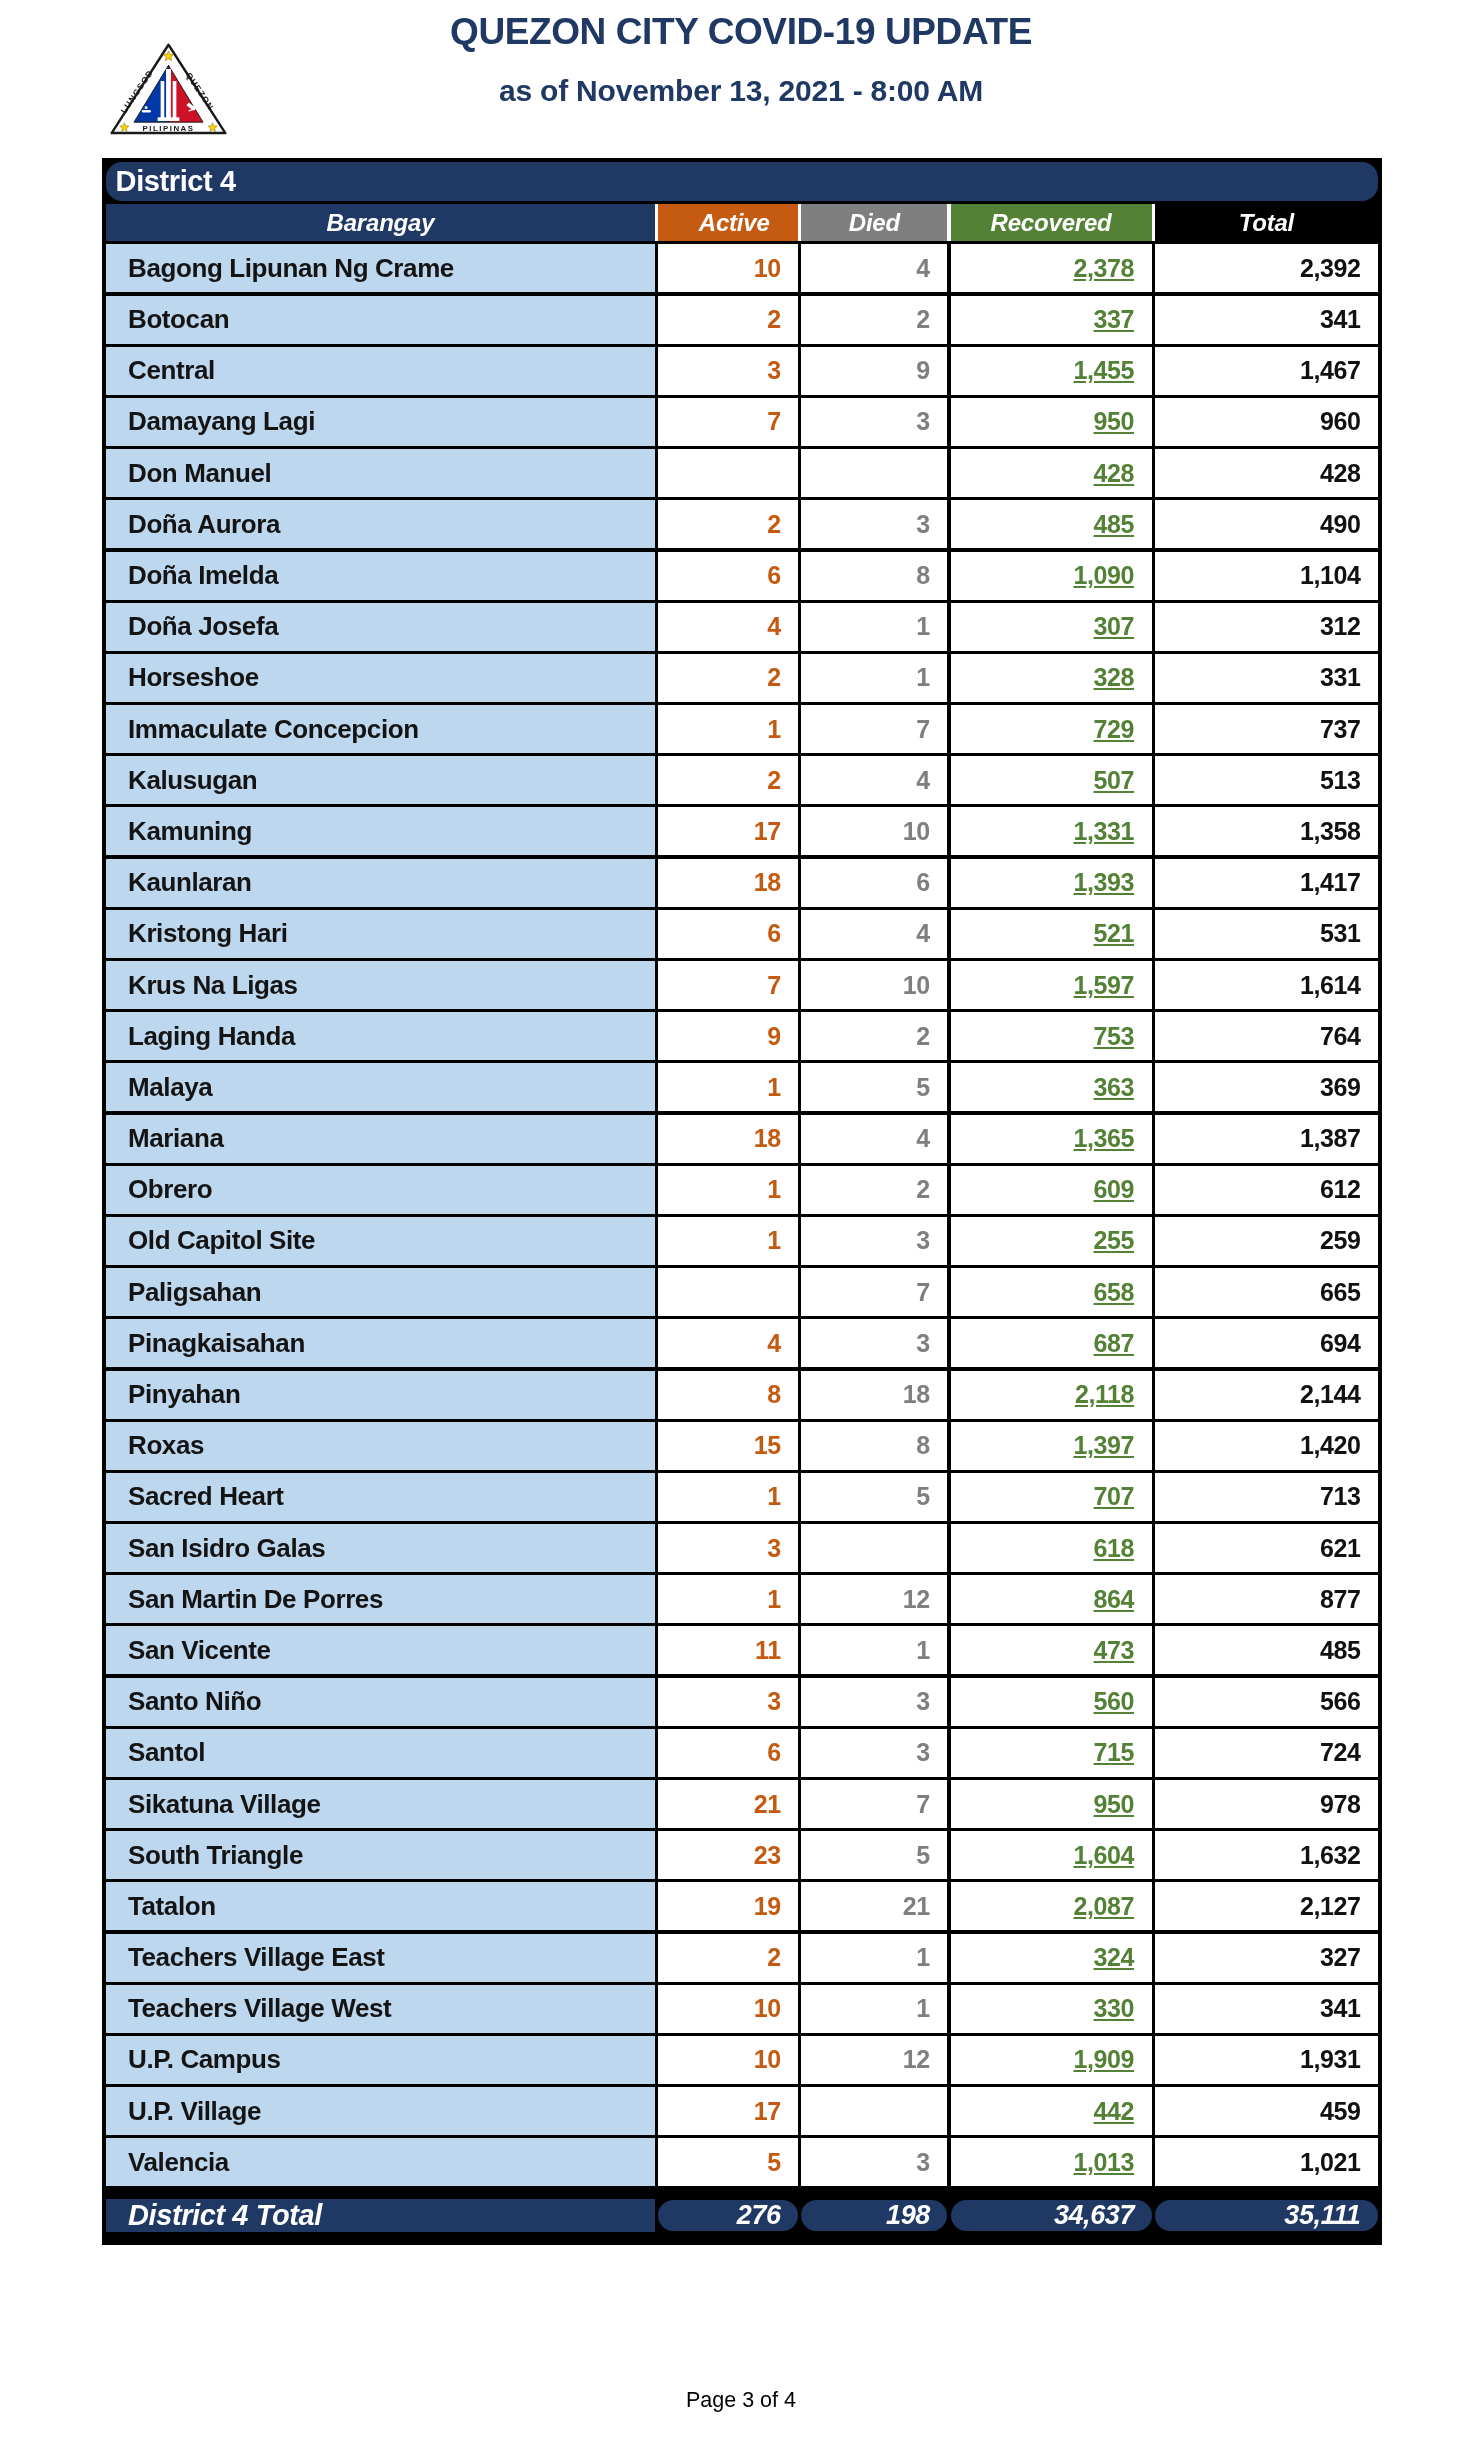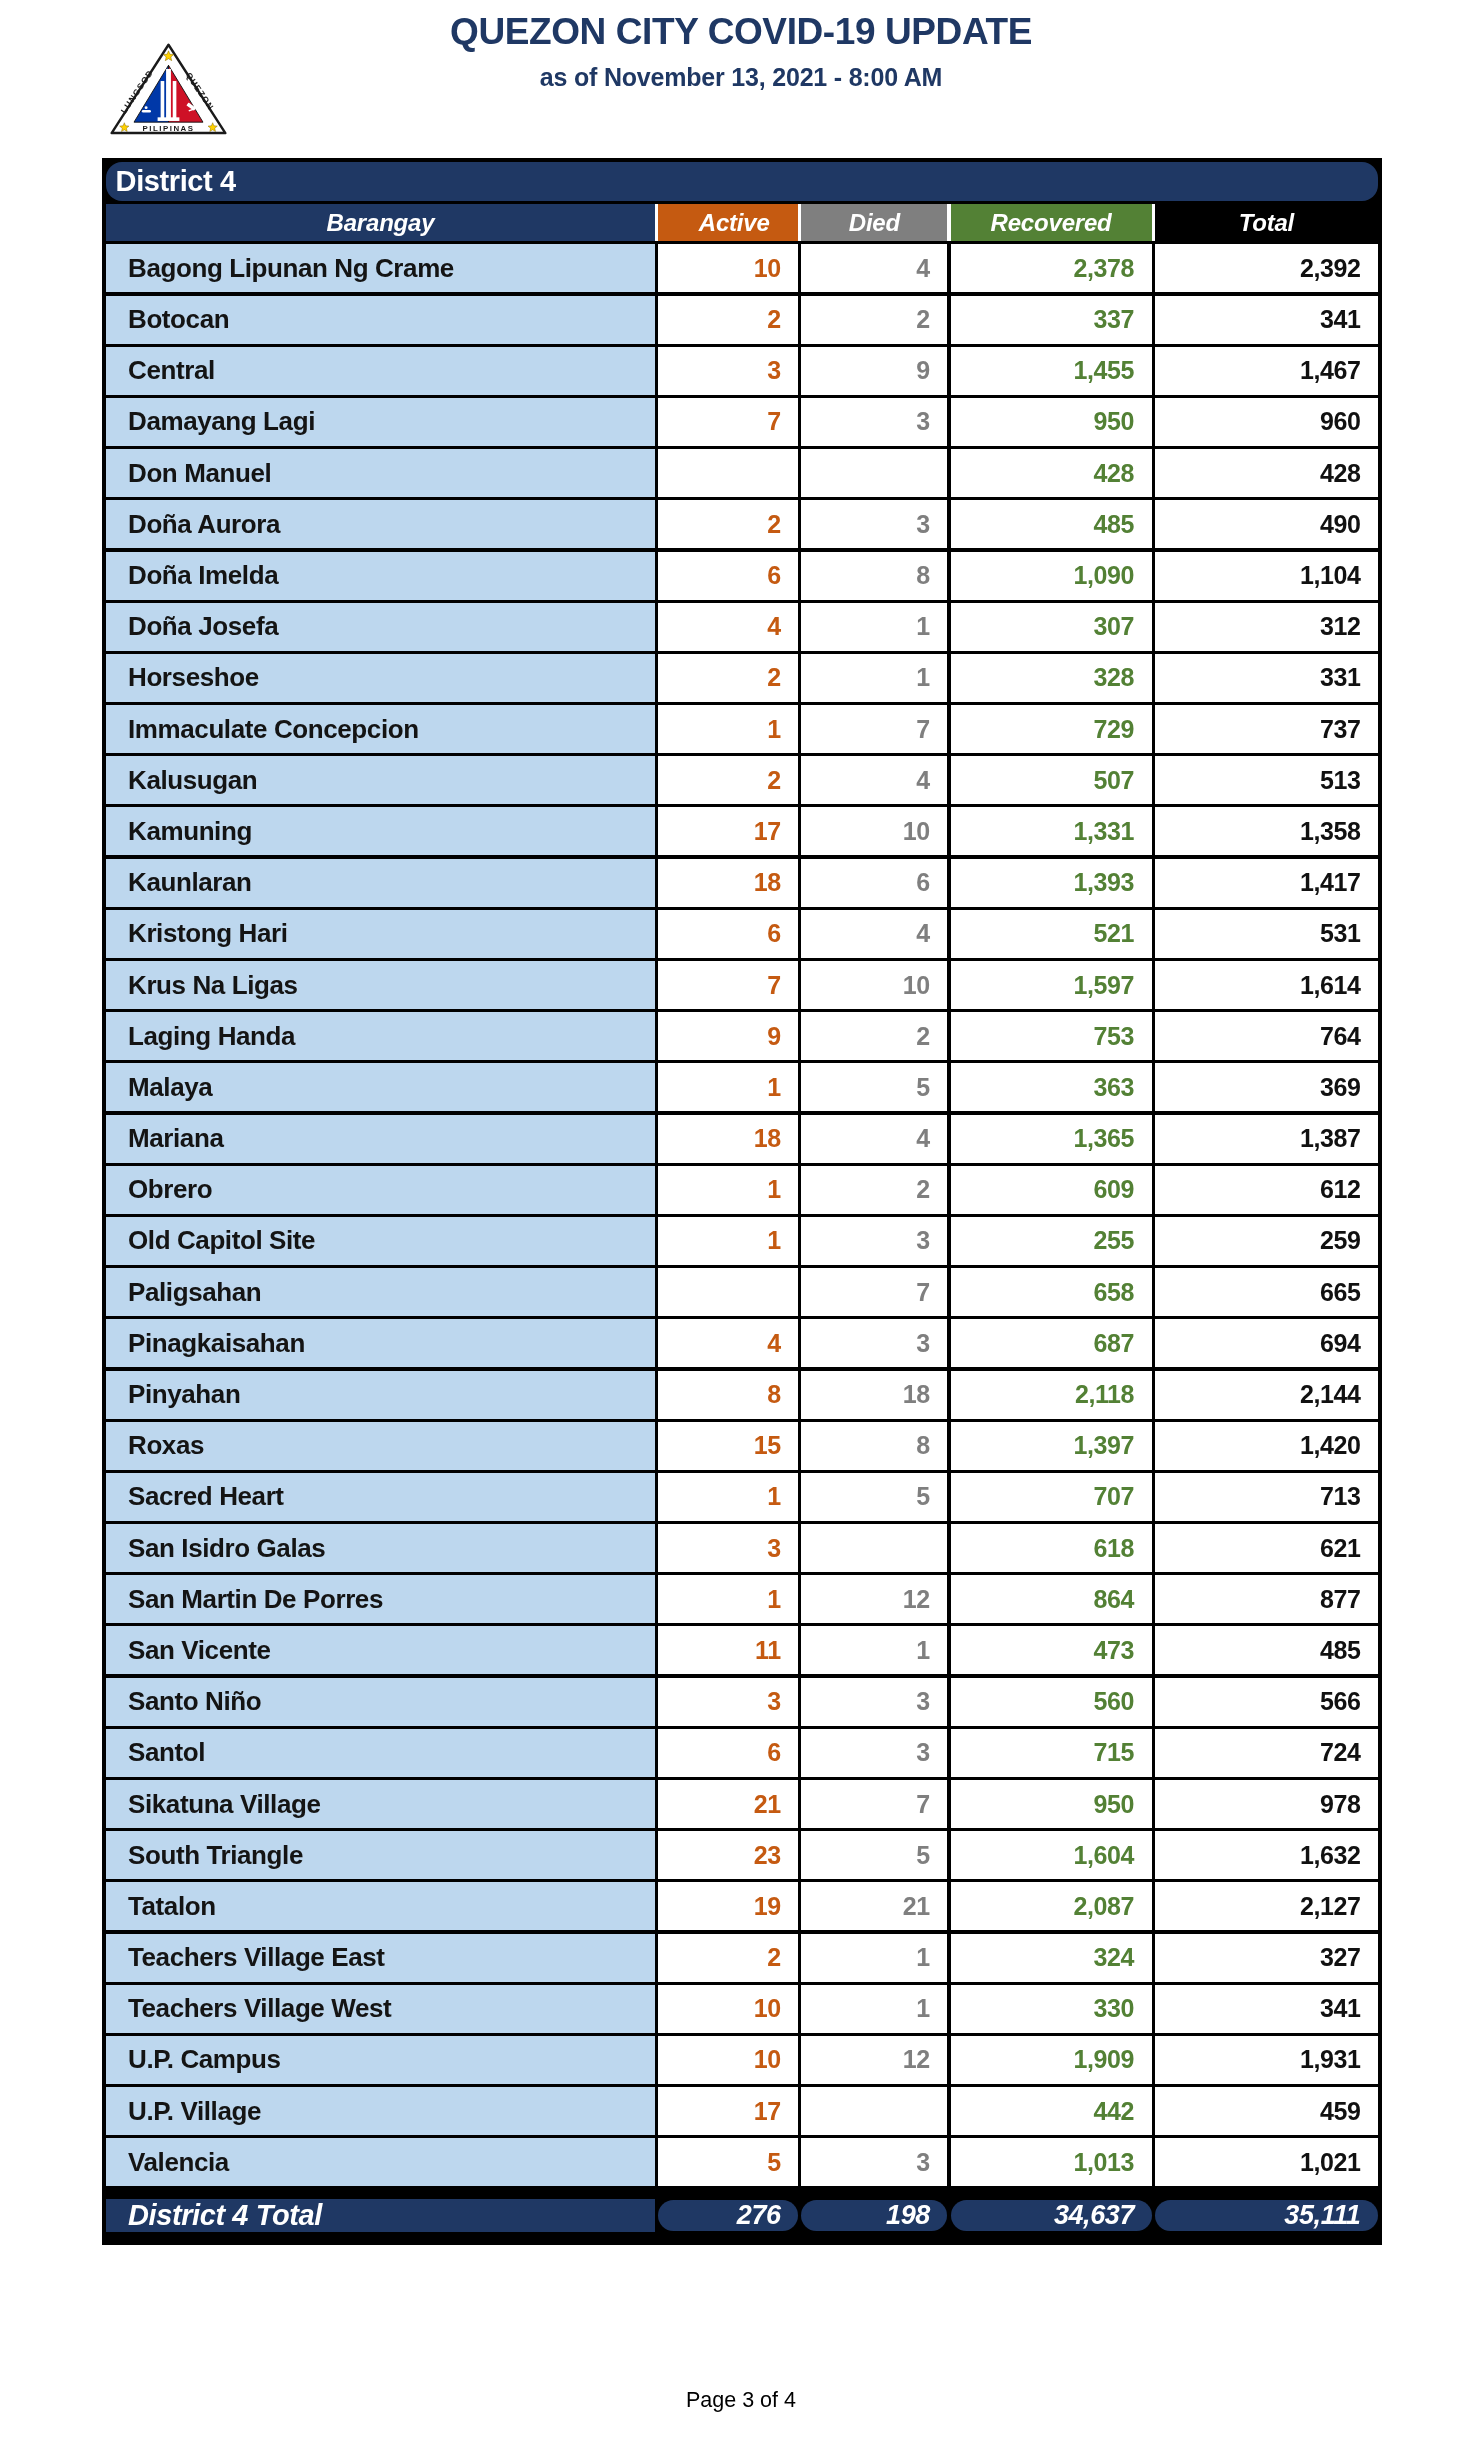--- a/index.html
+++ b/index.html
@@ -7,21 +7,21 @@
     --gray:#7F7F7F; --green:#538135; --black:#000000; --title:#1F3864;
   }
   *{margin:0;padding:0;box-sizing:border-box;}
   html,body{background:#fff;}
   body{font-family:"Liberation Sans",sans-serif;}
   .page{position:relative;width:1482px;height:2462px;background:#fff;overflow:hidden;}
 
   
   .report-header{position:absolute;top:11px;left:0;width:100%;text-align:center;}
   .page-title{color:var(--title);font-size:37px;font-weight:bold;letter-spacing:-0.4px;line-height:1.15;}
-  .page-subtitle{color:var(--title);font-size:25px;font-weight:bold;margin-top:9px;letter-spacing:-0.2px;}
+  .page-subtitle{color:var(--title);font-size:30px;font-weight:bold;margin-top:20px;letter-spacing:-0.2px;}
   .seal{position:absolute;left:108px;top:29px;width:121px;height:99px;}
 
   
   .tbl{position:absolute;left:102px;top:158px;width:1280px;
        border:4.8px solid #000;background:#000;
        display:flex;flex-direction:column;row-gap:3.2px;}
   .row{display:flex;column-gap:3.2px;background:#000;}
   .row.header-row{background:#fff;}
   .cell{display:flex;align-items:center;}
   .c1{width:549px;}
@@ -44,21 +44,21 @@
   .h-total{background:var(--black);}
 
   .data-row{height:48px;}
   .data-row .cell{background:#fff;}
   .cell.name{background:var(--rowblue);justify-content:flex-start;
     padding-left:22px;font-size:26px;font-weight:bold;color:#141414;letter-spacing:-0.4px;}
   .cell.num{justify-content:flex-end;padding-right:17.5px;
     font-size:25px;font-weight:bold;letter-spacing:-0.4px;}
   .num.active{color:var(--orange);}
   .num.died{color:var(--gray);}
-  .num.recovered{color:var(--green);}
+  .num.recovered{color:var(--green);text-decoration:underline;}
   .num.total{color:#111;}
 
   .total-row{height:51px;align-items:center;}
   .total-row .cell{background:var(--navy);color:#fff;font-weight:bold;font-style:italic;}
   .total-row .cell.t-label{justify-content:flex-start;padding-left:22px;font-size:29px;letter-spacing:-0.4px;}
   .total-row .cell.t-num{justify-content:flex-end;padding-right:17.5px;font-size:27px;letter-spacing:-0.4px;border-radius:17px;}
 
   
   .page-footer{position:absolute;top:2388px;left:0;width:100%;
     text-align:center;font-size:21.5px;color:#000;}

